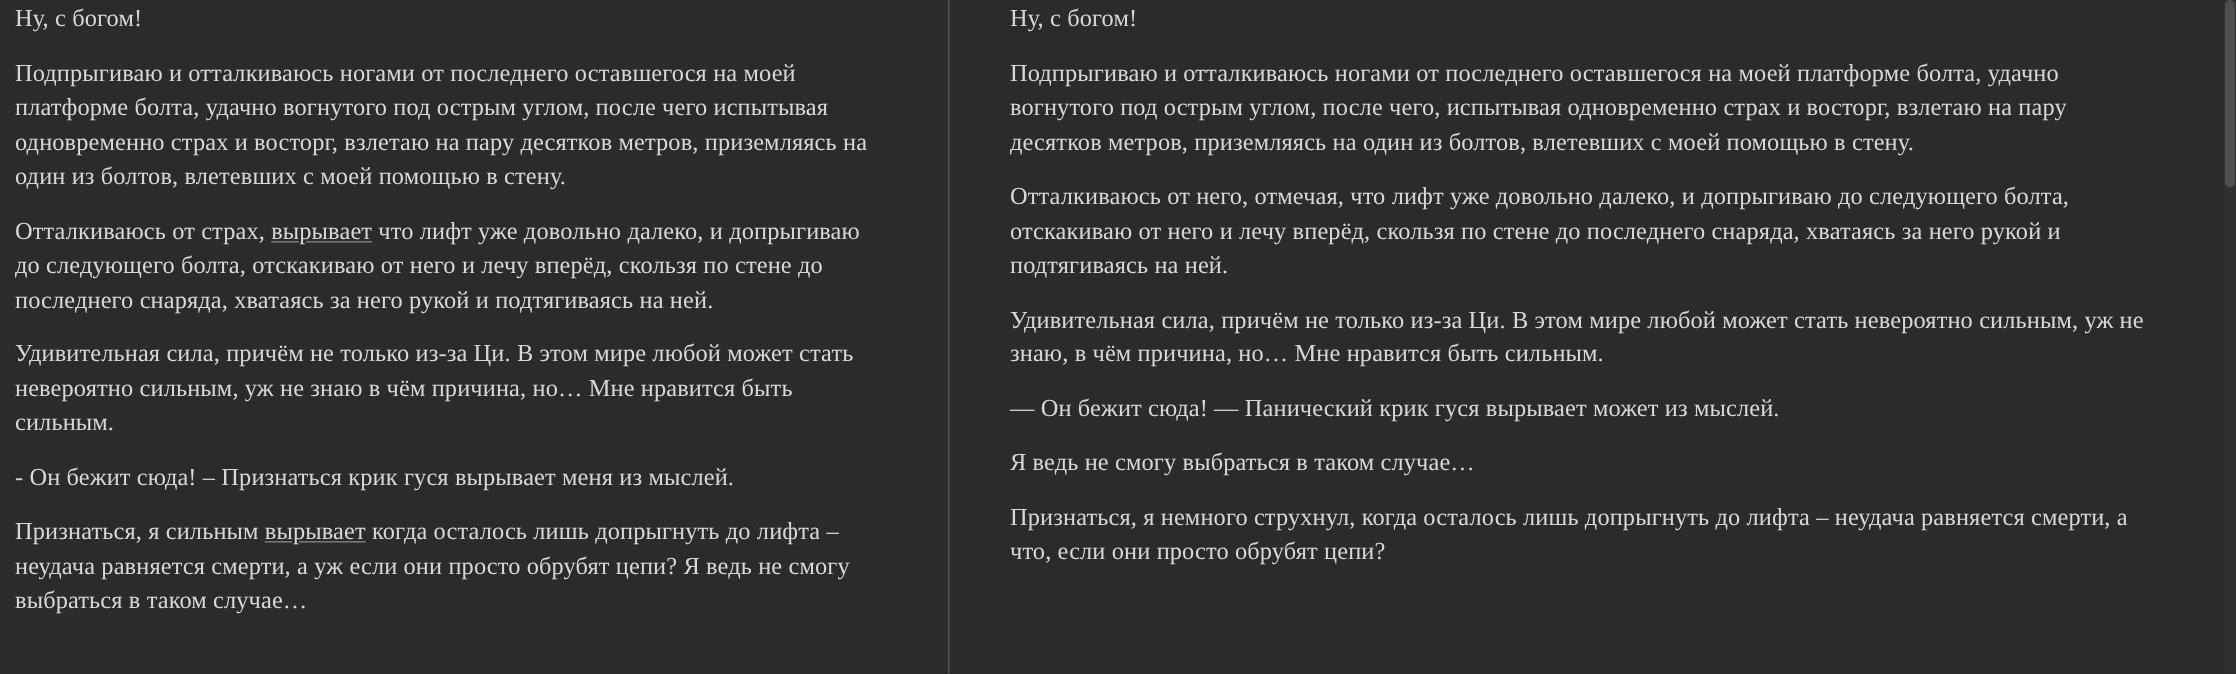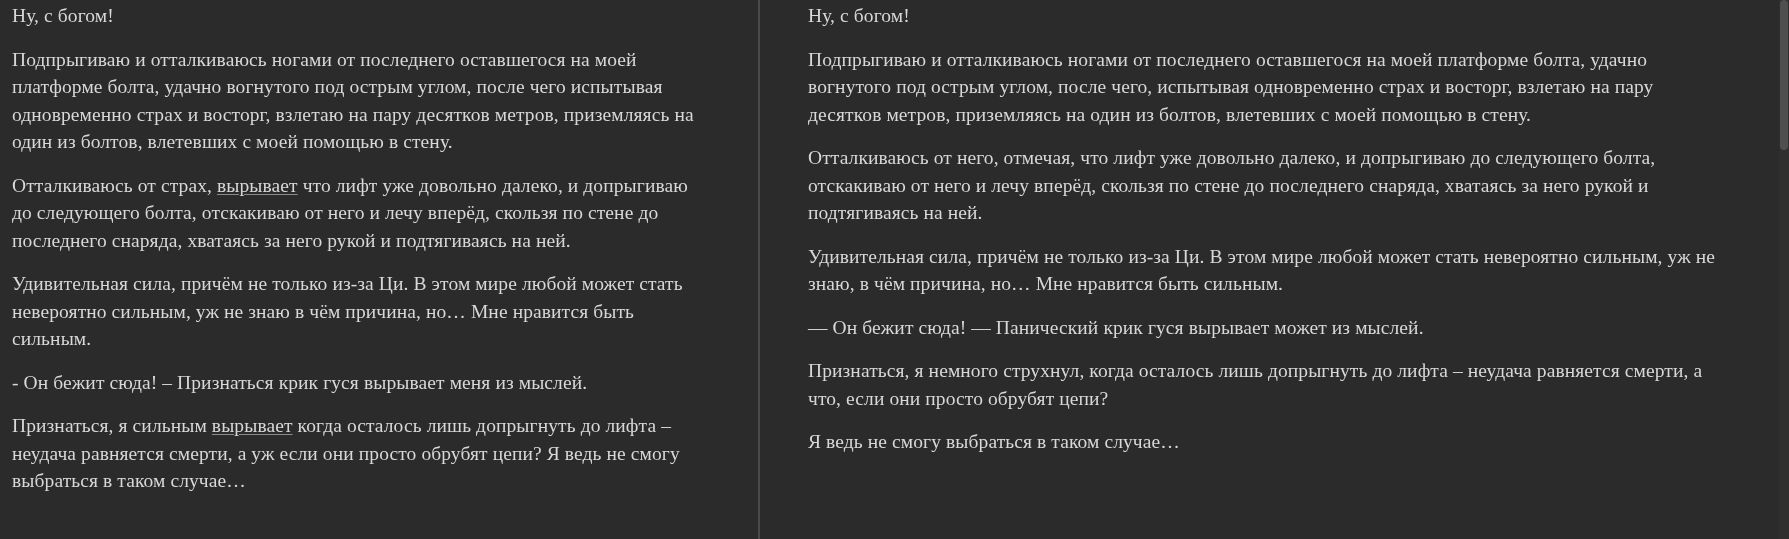--- a/index.html
+++ b/index.html
@@ -114,21 +114,21 @@
   <div class="gap"></div>
 
   <div class="pane pane-right">
     <div class="leftbar"></div>
     <div id="right-body">
         <p class="para"><span>Ну, с богом!</span></p>
         <p class="para"><span>Подпрыгиваю и отталкиваюсь ногами от последнего оставшегося на моей платформе болта, удачно вогнутого под острым углом, после чего, испытывая одновременно страх и восторг, взлетаю на пару десятков метров, приземляясь на один из болтов, влетевших с моей помощью в стену.</span></p>
         <p class="para"><span>Отталкиваюсь от него, отмечая, что лифт уже довольно далеко, и допрыгиваю до следующего болта, отскакиваю от него и лечу вперёд, скользя по стене до последнего снаряда, хватаясь за него рукой и подтягиваясь на ней.</span></p>
         <p class="para"><span>Удивительная сила, причём не только из-за Ци. В этом мире любой может стать невероятно сильным, уж не знаю, в чём причина, но… Мне нравится быть сильным.</span></p>
         <p class="para"><span>— Он бежит сюда! — Панический крик гуся вырывает может из мыслей.</span></p>
+        <p class="para"><span>Я ведь не смогу выбраться в таком случае…</span></p>
         <p class="para"><span>Признаться, я немного струхнул, когда осталось лишь допрыгнуть до лифта – неудача равняется смерти, а что, если они просто обрубят цепи?</span></p>
-        <p class="para"><span>Я ведь не смогу выбраться в таком случае…</span></p>
       </div>
     <div class="scrollbar">
       <div class="scrollbar-thumb"></div>
     </div>
   </div>
 
 </div>
 
 </body></html>

